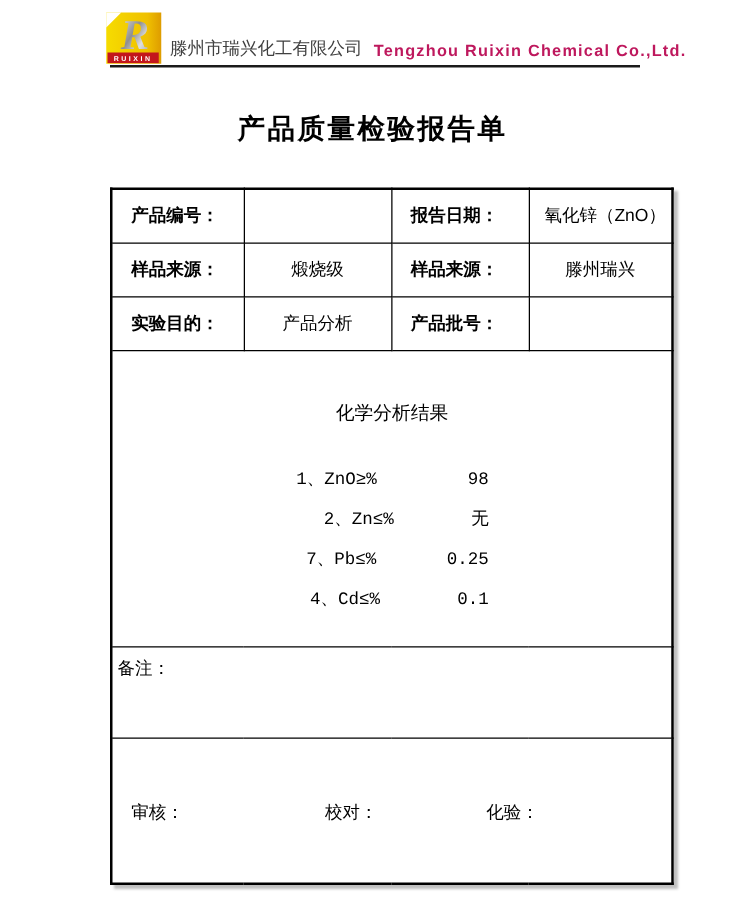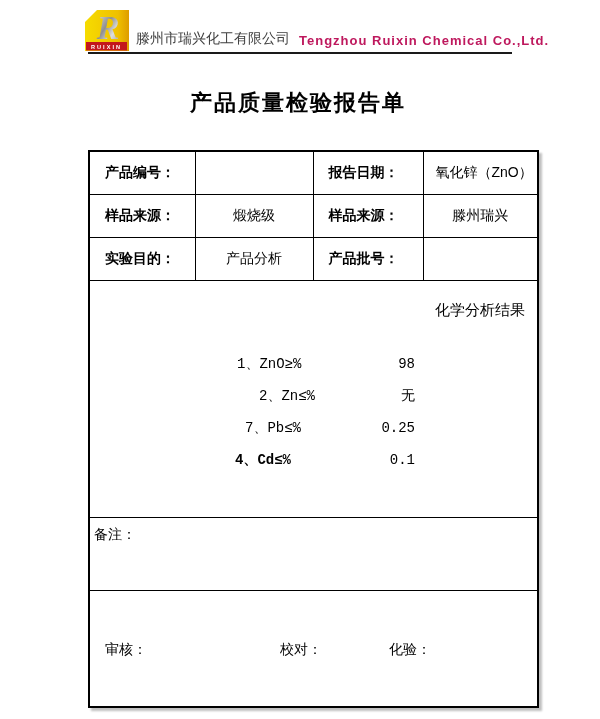--- a/index.html
+++ b/index.html
@@ -43,46 +43,46 @@
     padding-left:15px; vertical-align:middle; white-space:nowrap;
   }
   td.val {
     font-family:Liberation Sans, sans-serif;
     font-size:14px; text-align:center; vertical-align:middle; white-space:nowrap;
   }
 
   
   td.analysis-cell { vertical-align:top; }
   .analysis-title {
-    text-align:right; margin-top:8px; font-size:15px;
+    text-align:center; margin-top:28px; font-size:15px;
     font-family:"Liberation Serif","DejaVu Serif",serif;
   }
   .a-list { margin-top:28px; }
   .a-item {
     position:relative; height:32px; line-height:32px;
     font-family:"Liberation Mono","DejaVu Sans Mono",monospace;
     font-size:14px;
   }
   .a-item .a-label { position:absolute; white-space:nowrap; }
-  .a-item .a-value { position:absolute; right:110px; white-space:nowrap; }
+  .a-item .a-value { position:absolute; right:134px; white-space:nowrap; }
   .a-item.i0 .a-label { left:135px; }
   .a-item.i1 .a-label { left:157px; }
   .a-item.i2 .a-label { left:143px; }
-  .a-item.i3 .a-label { left:133px;font-weight:bold; }
+  .a-item.i3 .a-label { left:146px; }
 
   
   td.remarks-cell {
     vertical-align:top; text-align:left; padding:8px 4px 0 4px;
     font-family:"Liberation Serif","DejaVu Serif",serif; font-size:14px;margin-left:44px;
   }
   td.sign-cell { vertical-align:top; }
   .sign-wrap { position:relative; height:100%; min-height:91px;
     font-family:"Liberation Serif","DejaVu Serif",serif; font-size:14px; }
   .sign-audit     { position:absolute; left:3px;   top:38px; white-space:nowrap; }
-  .sign-proofread { position:absolute; left:158px; top:38px; white-space:nowrap;margin-left:20px; }
+  .sign-proofread { position:absolute; left:158px; top:38px; white-space:nowrap; }
   .sign-test      { position:absolute; left:287px; top:38px; white-space:nowrap; }
 </style>
 </head>
 <body>
 
 <div class="page">
 
   <div class="header">
     <svg class="logo" viewBox="0 0 46 44" xmlns="http://www.w3.org/2000/svg">
       <defs>

